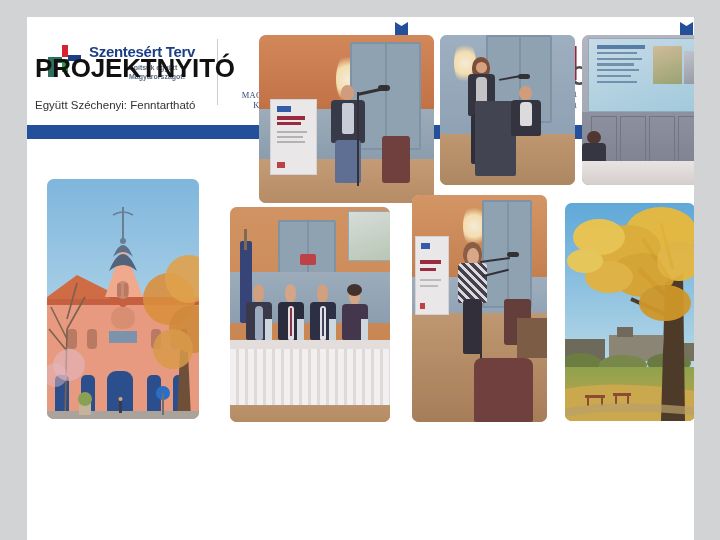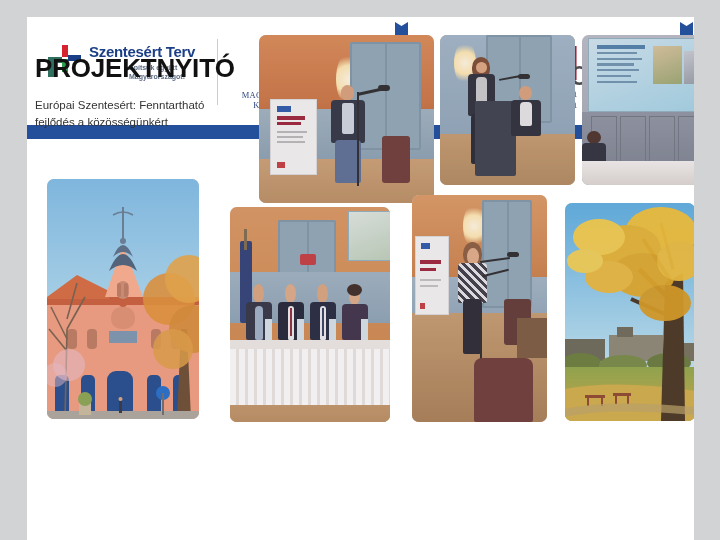--- a/index.html
+++ b/index.html
@@ -225,22 +225,21 @@
     <span></span>
     <span></span>
     <span></span>
   </div>
 
   <div class="title">
     <h1>
       <span>PROJEKTNYITÓ</span><br>
     </h1>
     <p>
-      <span>Európai Szentesért: Fenntartható</span><br>
-      <span>fejlődés a közösségünkért</span>
+      <span>Együtt Széchenyi: Fenntartható</span><br>
     </p>
   </div>
 
   <div class="photo p1">
     <div class="ph-inner">
       <div class="wall-orange"></div>
       <div class="wainscot" style="top:44%;bottom:26%;"></div>
       <div class="floor" style="height:26%;background:linear-gradient(180deg,#caa071,#b98f5f);"></div>
       <div class="lamp" style="left:44%;top:10%;width:26px;height:54px;"></div>
       <div class="door" style="left:52%;top:4%;width:38%;height:62%;"></div>

